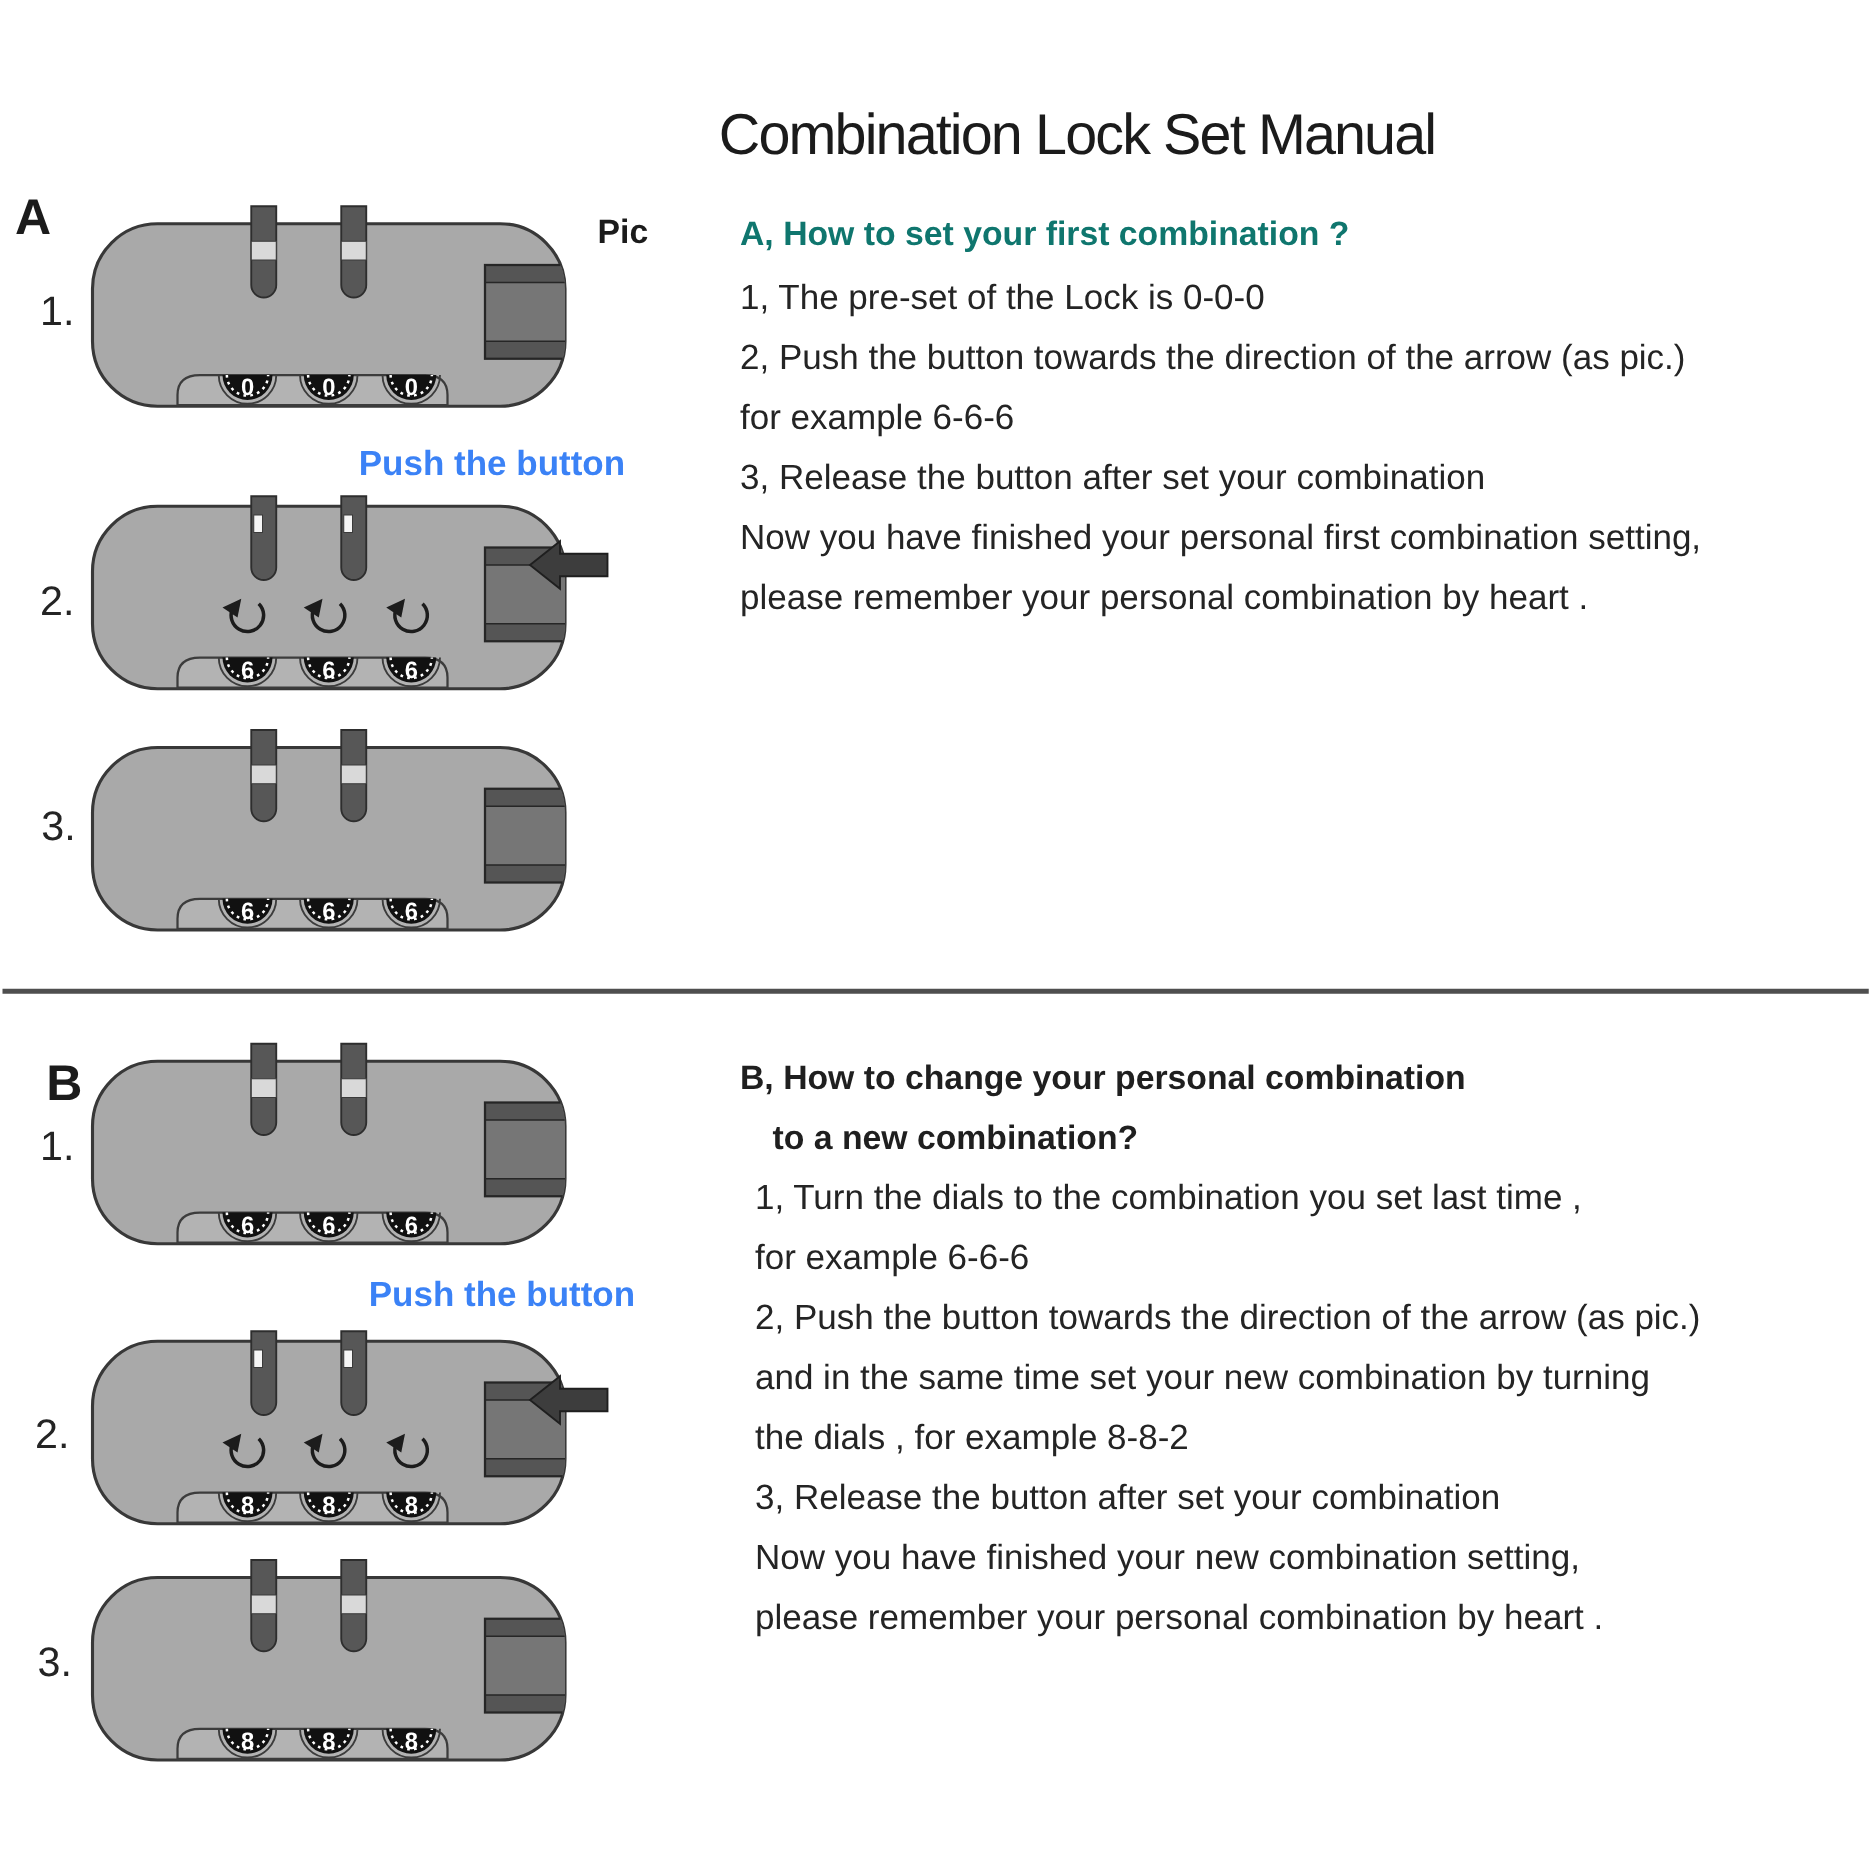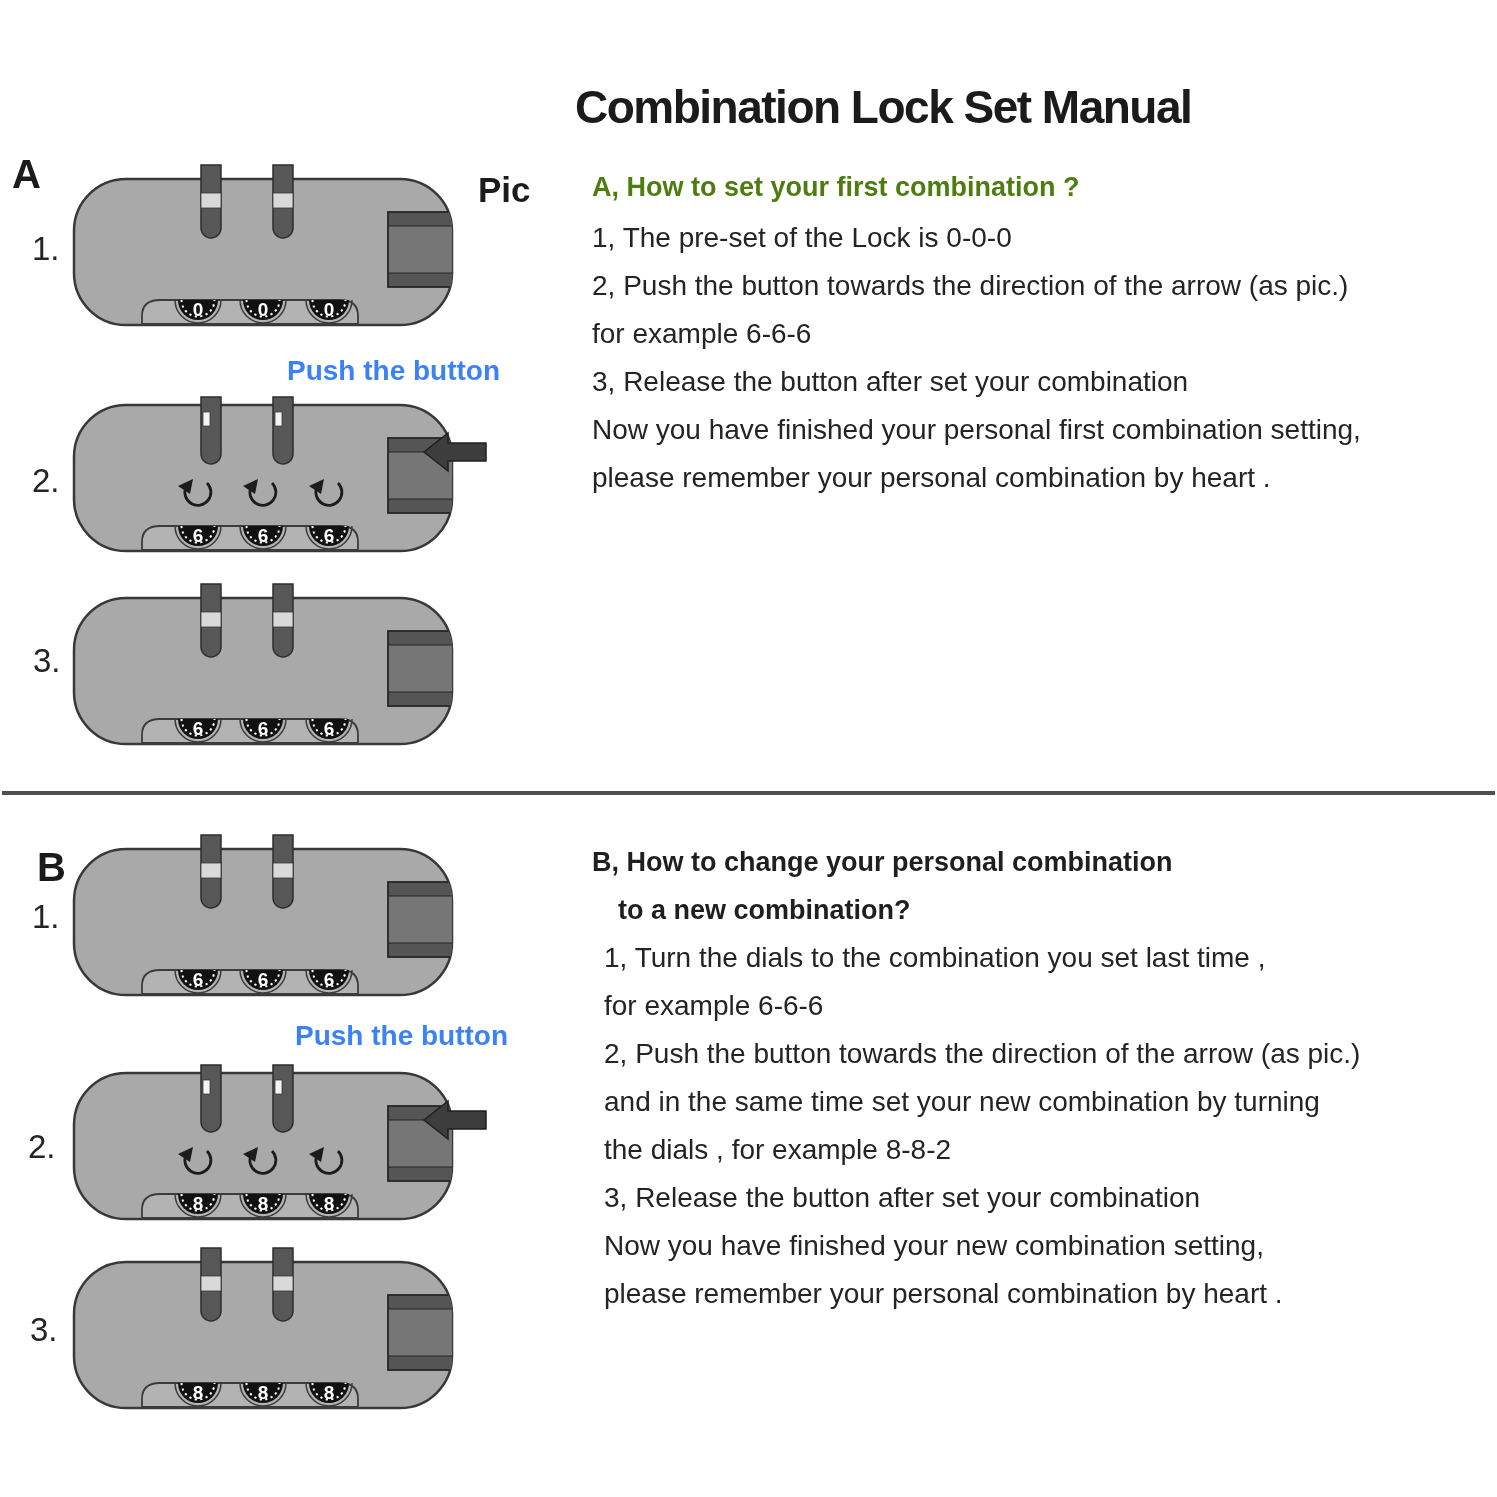--- a/index.html
+++ b/index.html
@@ -1,26 +1,26 @@
 <!DOCTYPE html>
 <html><head>
 <meta charset="utf-8">
 <style>
   html,body{margin:0;padding:0;background:#ffffff;}
   #stage{
     position:relative;width:1497px;height:1497px;background:#ffffff;
     font-family:"Liberation Sans", sans-serif;color:#1f1f1f;overflow:hidden;
   }
   .abs{position:absolute;}
-  .title{font-size:46px;font-weight:bold;letter-spacing:-1.5px;color:#1b1b1b;}
+  .title{font-size:46px;font-weight:normal;letter-spacing:-1.5px;color:#1b1b1b;}
   .sec-label{font-size:40px;font-weight:bold;color:#1b1b1b;}
   .step-num{font-size:33px;color:#242424;}
-  .pic-label{font-size:35px;font-weight:bold;color:#1b1b1b;}
+  .pic-label{font-size:27px;font-weight:bold;color:#1b1b1b;}
   .push-label{font-size:28px;font-weight:bold;color:#3b82f6;}
-  .heading{font-size:27px;font-weight:bold;line-height:48px;color:#4d7c0f;}
+  .heading{font-size:27px;font-weight:bold;line-height:48px;color:#0f766e;}
   .body-lines div{font-size:28px;line-height:48px;white-space:nowrap;color:#242424;}
   .heading-block div{font-size:27px;font-weight:bold;line-height:48px;white-space:nowrap;}
   .heading-block .indent{padding-left:26px;}
   .divider{position:absolute;left:2px;right:2px;height:4px;background:#4f4f4f;}
   svg.lock{position:absolute;width:500px;height:175px;}
 </style>
 </head>
 <body>
 
 <div id="stage">

